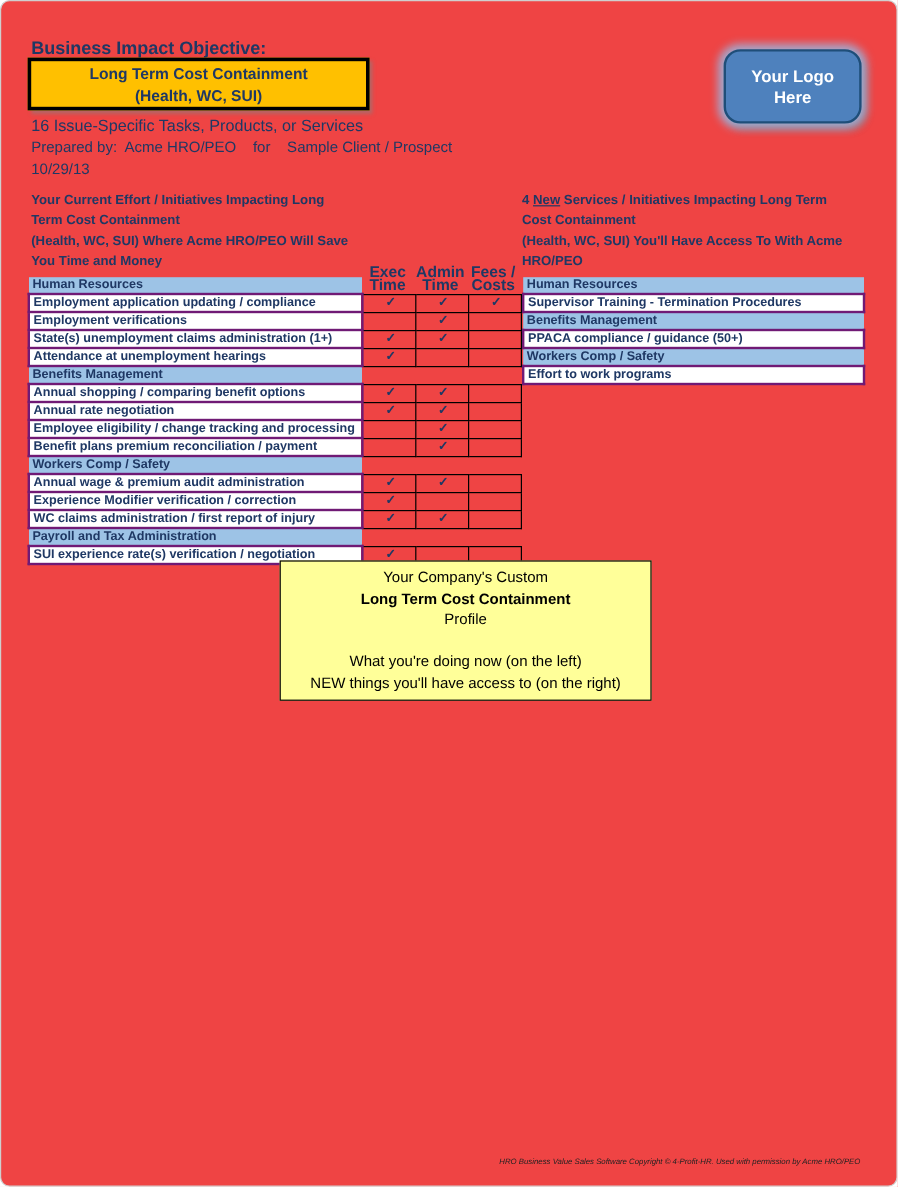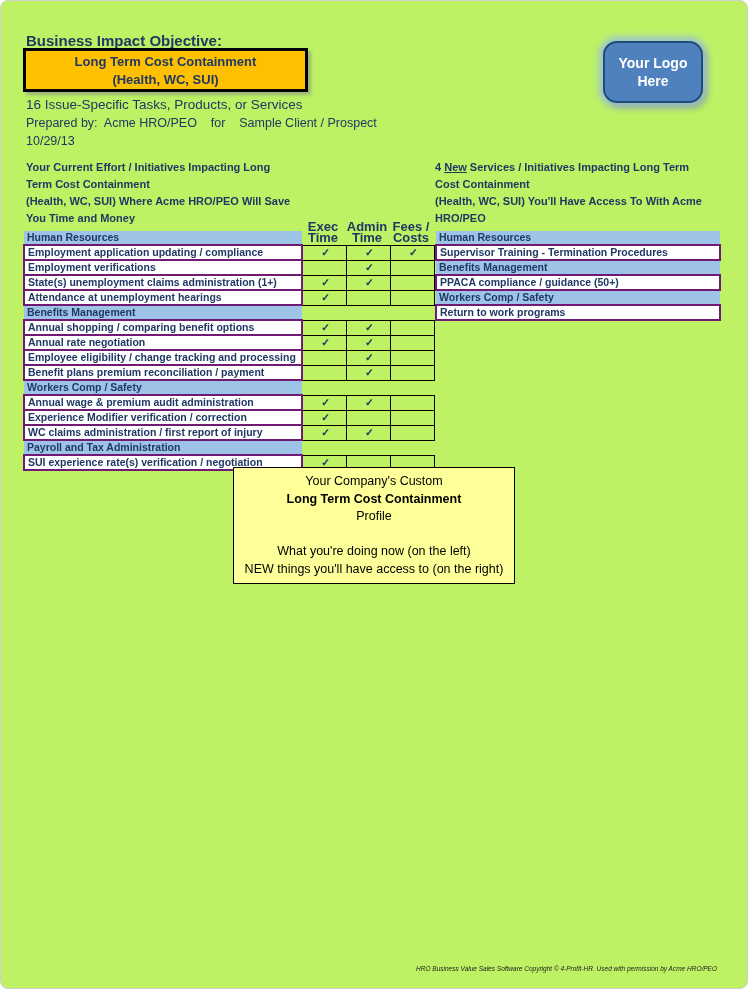--- a/index.html
+++ b/index.html
@@ -1,19 +1,19 @@
 <!DOCTYPE html>
 <html><head>
 <meta charset="utf-8">
 <style>
   * { margin:0; padding:0; box-sizing:border-box; }
   html,body { background:#fff; }
   body { font-family:"Liberation Sans", sans-serif; }
   .page {
-    position:relative; width:748px; height:989px; background:#bef264;
+    position:relative; width:748px; height:989px; background:#ef4444;
     border:1px solid #cfcfcf; border-radius:8px; overflow:hidden;padding-left:17px;
   }
   .page-title {
     position:absolute; left:25px; top:31px;
     font-size:15px; font-weight:bold; color:#1F3864; white-space:nowrap;
   }
   .objective-box {
     position:absolute; left:22px; top:47px; width:285px; height:44px;
     background:#FFC000; border:3px solid #000;
     box-shadow:3px 3px 3px rgba(130,130,130,.55);
@@ -28,21 +28,21 @@
   }
   .prepared {
     position:absolute; left:25px; top:115px;
     font-size:12.5px; color:#1F3864; white-space:pre;
   }
   .date-line {
     position:absolute; left:25px; top:133px;
     font-size:12.5px; color:#1F3864; white-space:nowrap;
   }
   .logo {
-    position:absolute; left:602px; top:40px; width:100px; height:62px;
+    position:absolute; left:602px; top:40px; width:115px; height:62px;
     background:#4E81BD; border:2px solid #1F4E79; border-radius:14px;
     color:#fff; font-weight:bold; font-size:14px; text-align:center;
     display:flex; flex-direction:column; justify-content:center; line-height:18px;
     box-shadow:0 0 7px 4px rgba(149,186,229,.85), 4px 5px 6px rgba(110,110,110,.45);
   }
   .intro {
     position:absolute; font-size:11px; font-weight:bold; color:#1F3864; line-height:17px;
   }
   .intro div, .intro .hline { white-space:nowrap; }
   .intro-left { left:25px; top:158px; width:405px; }
@@ -63,21 +63,21 @@
   td.task { border:2px solid #701a75; background:#fff; }
   td.section { border:none; background:#9DC3E6; color:#17375D;margin-top:31px; }
   td.chk { border:1px solid #000; text-align:center; padding:0; font-size:11px; }
   td.nob { border:none; background:transparent; }
   .tbl-left { position:absolute; left:22px; top:230px; width:410px; }
   .tbl-left col.c-desc { width:278px; }
   .tbl-left col.c-chk { width:44px; }
   .tbl-right { position:absolute; left:434px; top:230px; width:284px; }
   .tbl-right col.c-desc { width:284px; }
   .callout {
-    position:absolute; left:232px; top:466px; width:282px; height:117px;
+    position:absolute; left:232px; top:466px; width:310px; height:117px;
     background:#FFFF99; border:1px solid #000;
     text-align:center; color:#000; font-size:12.5px; line-height:17.5px; padding-top:5px;
   }
   .callout .b { font-weight:bold; }
   .callout .spacer { height:17.5px; }
   .footer {
     position:absolute; top:964px; right:30px;
     font-size:6.5px; font-style:italic; color:#222; white-space:nowrap;
   }
 </style>
@@ -252,21 +252,21 @@
         <tr>
           <td class="section">Benefits Management</td>
         </tr>
         <tr>
           <td class="task">PPACA compliance / guidance (50+)</td>
         </tr>
         <tr>
           <td class="section">Workers Comp / Safety</td>
         </tr>
         <tr>
-          <td class="task">Return to work programs</td>
+          <td class="task">Effort to work programs</td>
         </tr>
       </tbody>
   </table>
 
   <div class="callout">
     <div>Your Company's Custom</div>
     <div class="b">Long Term Cost Containment</div>
     <div>Profile</div>
     <div class="spacer"></div>
     <div>What you're doing now (on the left)</div>

